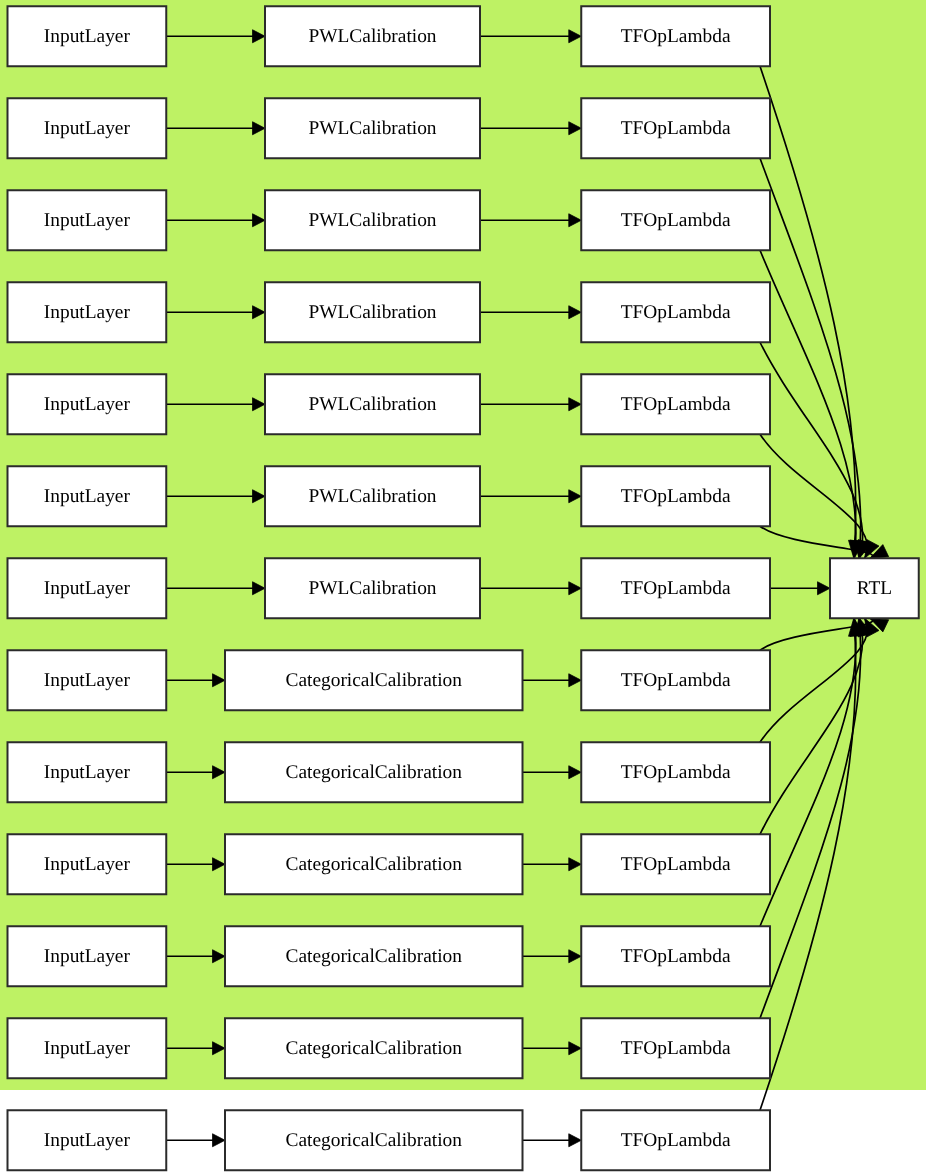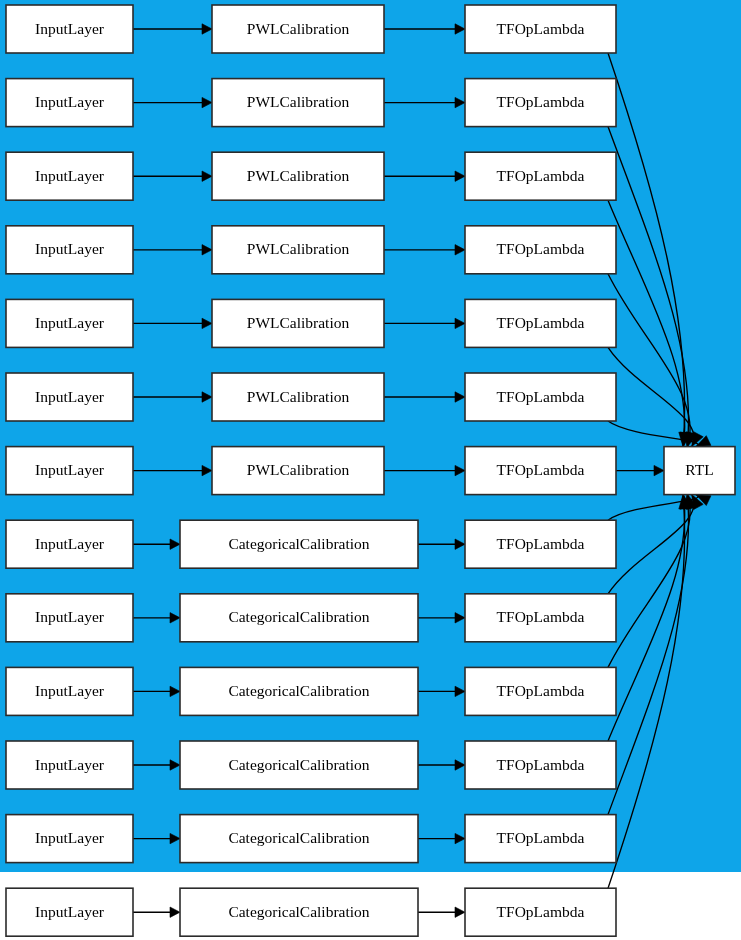--- a/index.html
+++ b/index.html
@@ -10,21 +10,21 @@
   body {
     width: 741px;
     height: 940px;
     font-family: "Liberation Serif", "DejaVu Serif", serif;
     overflow: hidden;
   }
   #graph-root {
     position: relative;
     width: 741px;
     height: 872px;
-    background: #0ea5e9;
+    background: #bef264;
   }
   #graph-svg {
     position: absolute;
     top: 0;
     left: 0;
     width: 741px;
     height: 940px;
     display: block;
   }
   .node-rect {

